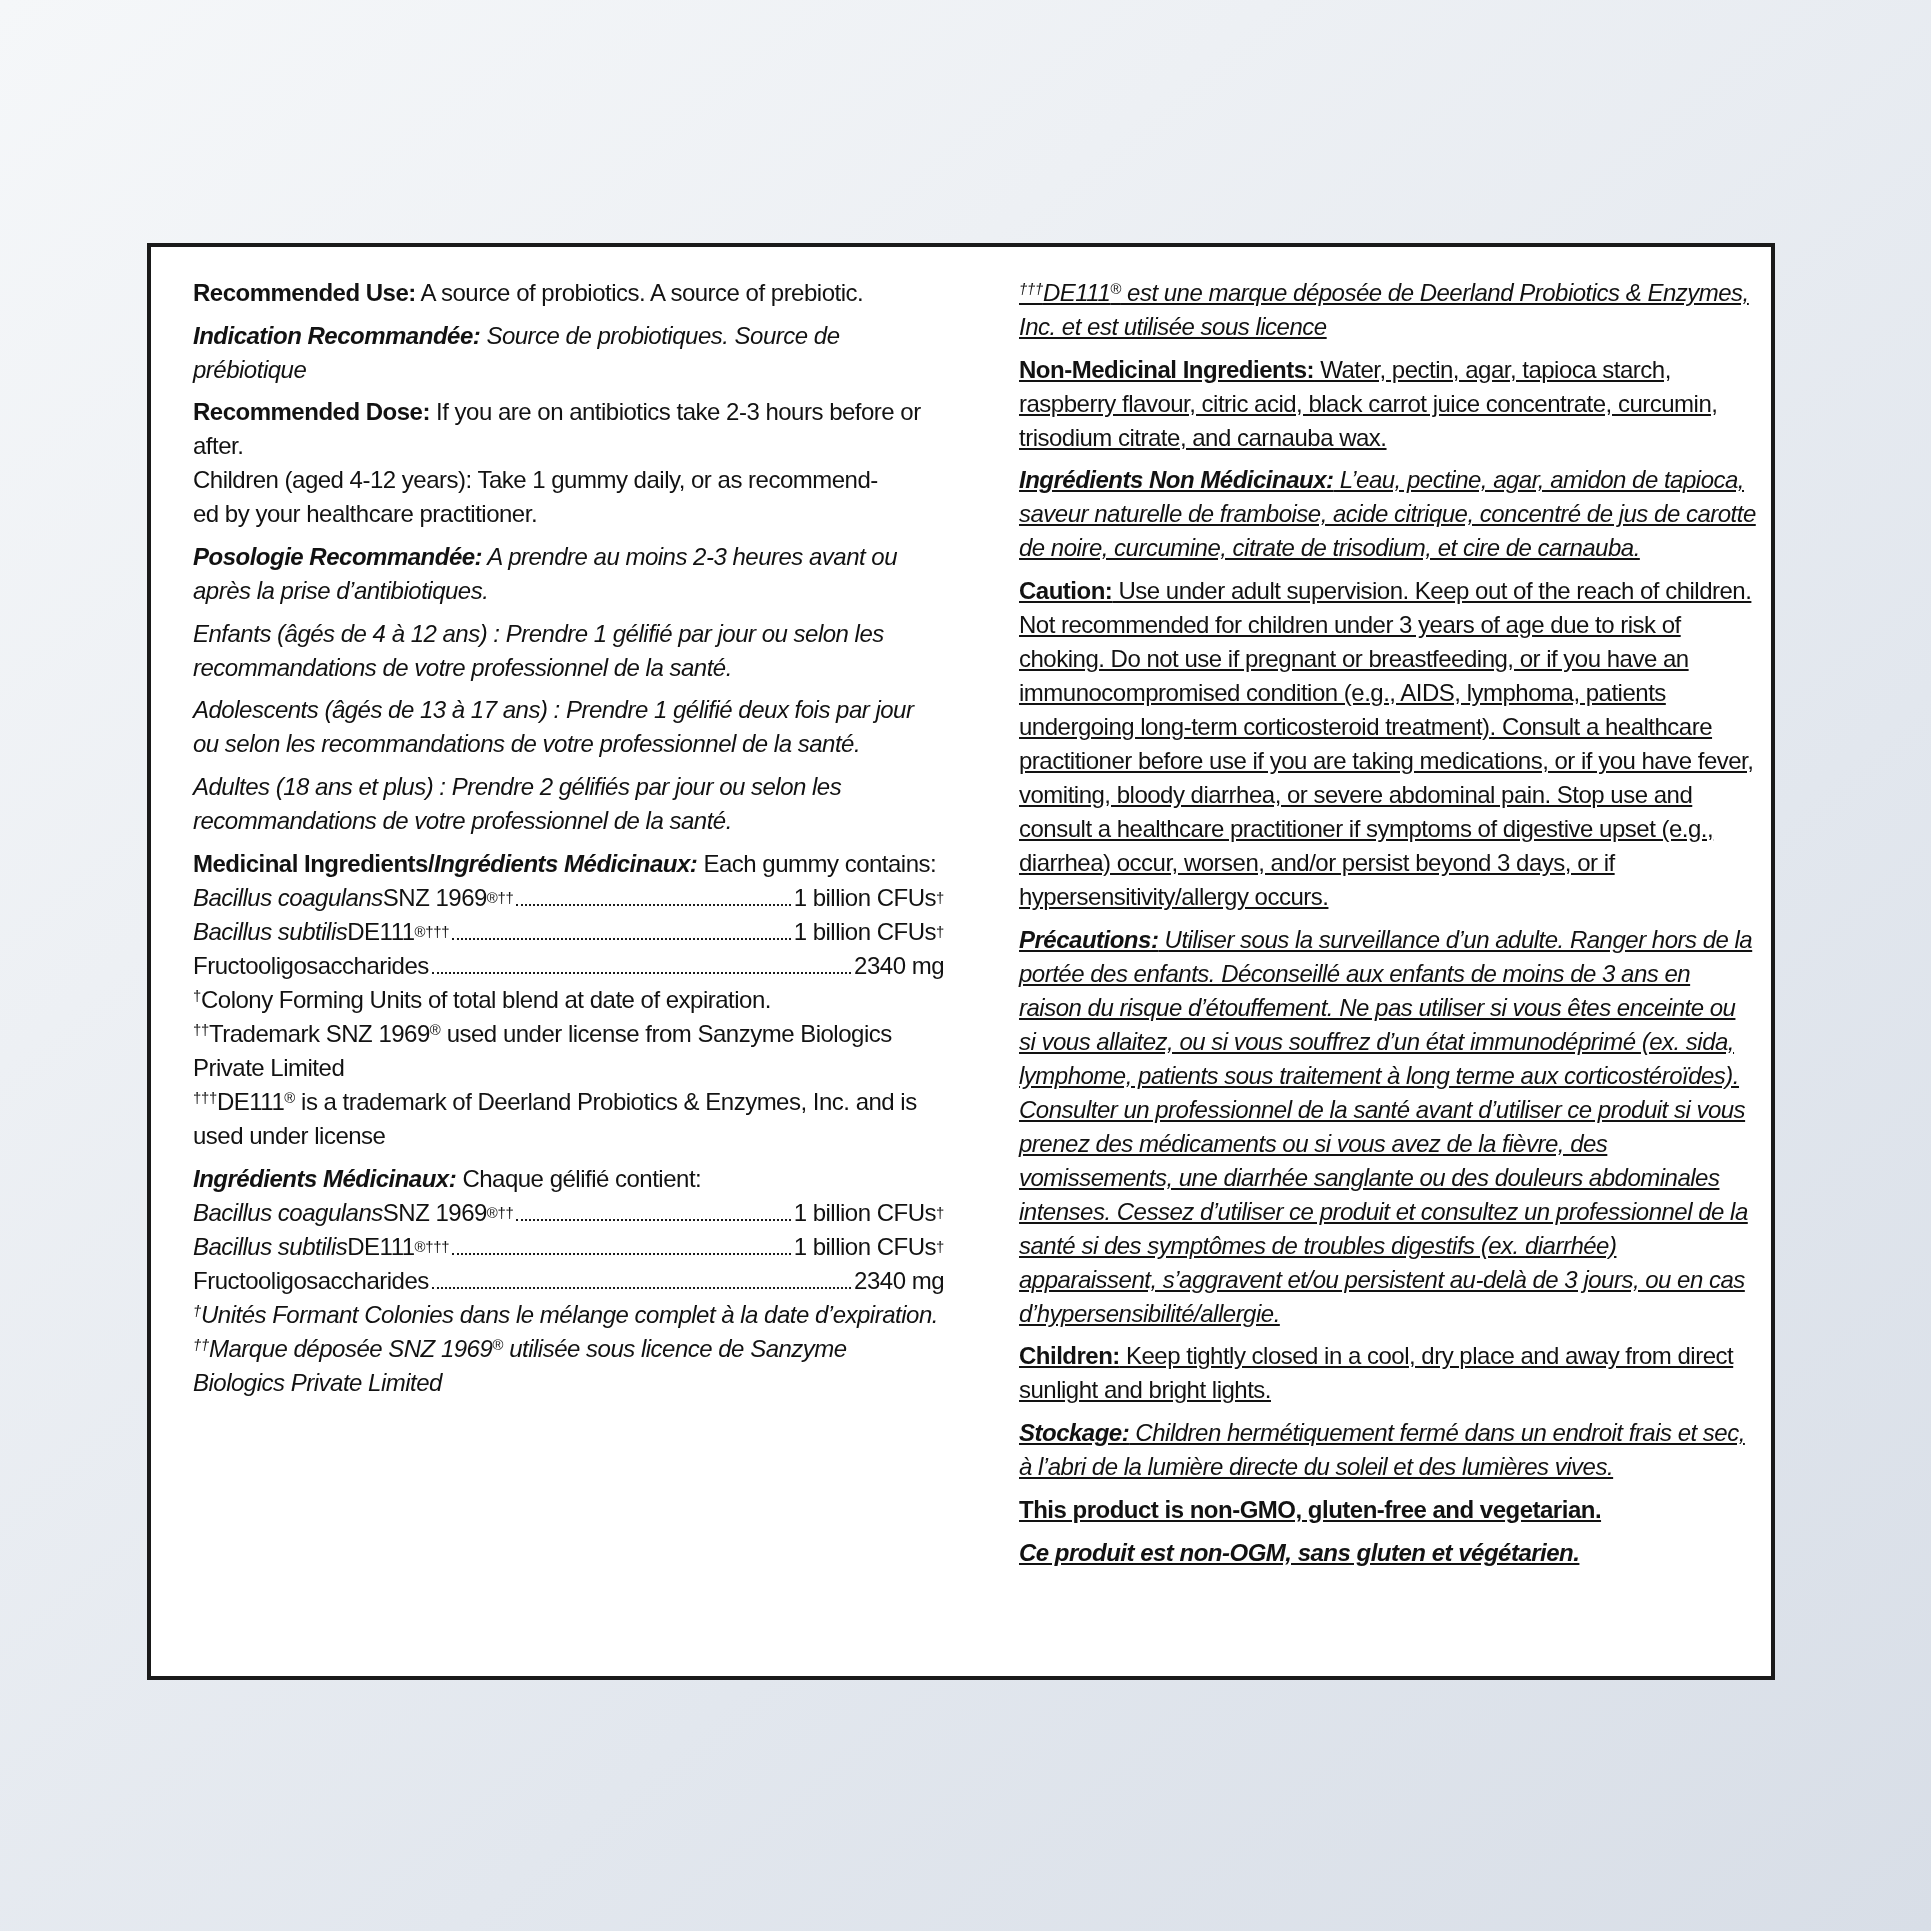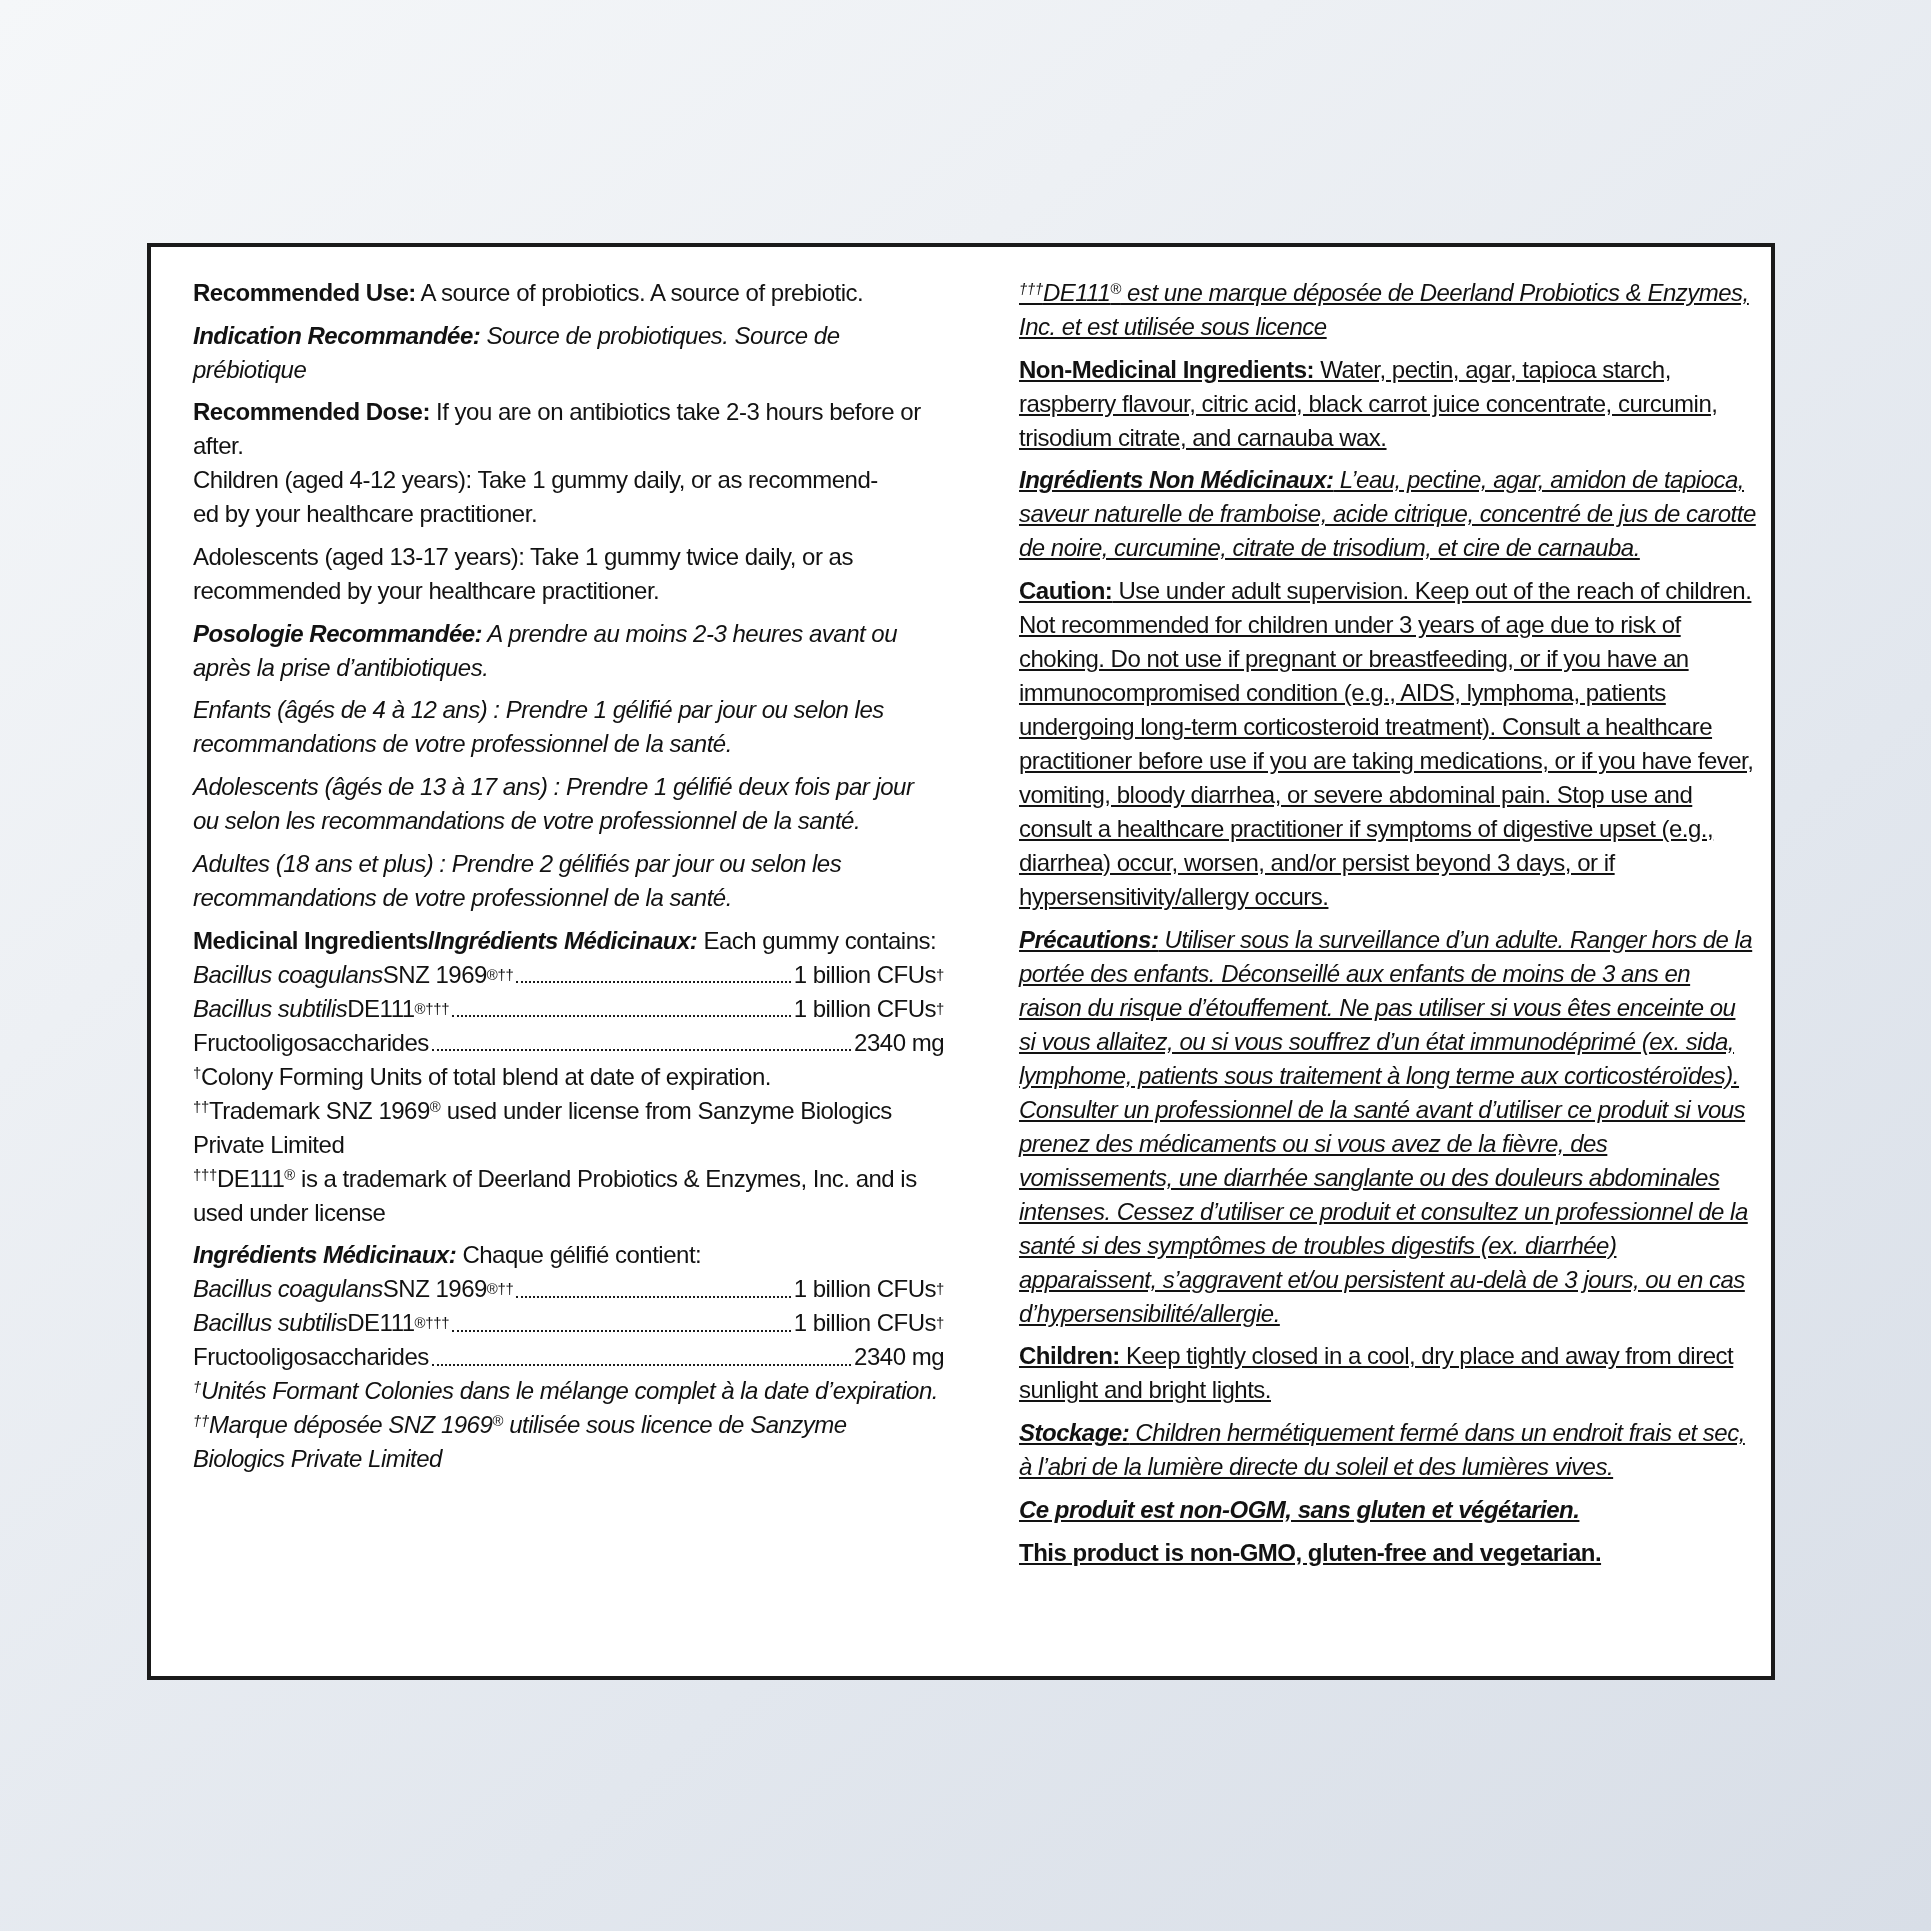--- a/index.html
+++ b/index.html
@@ -44,21 +44,20 @@
     <div class="col-left">
 
       <p class="p"><span class="b">Recommended Use:</span><span> A source of probiotics. A source of prebiotic.</span></p>
 
       <p class="p i"><span class="bi">Indication Recommandée:</span><span> Source de probiotiques. Source de prébiotique</span></p>
 
       <p class="p"><span class="b">Recommended Dose:</span><span> If you are on antibiotics take 2-3 hours before or after.
 Children (aged 4-12 years): Take 1 gummy daily, or as recommend-
 ed by your healthcare practitioner.</span></p>
 
-      <p class="p"><span>Adolescents (aged 13-17 years): Take 1 gummy twice daily, or as recommended by your healthcare practitioner.</span></p>
 
 
       <p class="p i"><span class="bi">Posologie Recommandée:</span><span> A prendre au moins 2-3 heures avant ou après la prise d’antibiotiques.</span></p>
 
       <p class="p i"><span>Enfants (âgés de 4 à 12 ans) : Prendre 1 gélifié par jour ou selon les recommandations de votre professionnel de la santé.</span></p>
 
       <p class="p i"><span>Adolescents (âgés de 13 à 17 ans) : Prendre 1 gélifié deux fois par jour ou selon les recommandations de votre professionnel de la santé.</span></p>
 
       <p class="p i"><span>Adultes (18 ans et plus) : Prendre 2 gélifiés par jour ou selon les recommandations de votre professionnel de la santé.</span></p>
 
@@ -136,20 +135,20 @@
       <p class="p i"><span class="bi">Ingrédients Non Médicinaux:</span><span> L’eau, pectine, agar, amidon de tapioca, saveur naturelle de framboise, acide citrique, concentré de jus de carotte de noire, curcumine, citrate de trisodium, et cire de carnauba.</span></p>
 
       <p class="p"><span class="b">Caution:</span><span> Use under adult supervision. Keep out of the reach of children. Not recommended for children under 3 years of age due to risk of choking. Do not use if pregnant or breastfeeding, or if you have an immunocompromised condition (e.g., AIDS, lymphoma, patients undergoing long-term corticosteroid treatment). Consult a healthcare practitioner before use if you are taking medications, or if you have fever, vomiting, bloody diarrhea, or severe abdominal pain. Stop use and consult a healthcare practitioner if symptoms of digestive upset (e.g., diarrhea) occur, worsen, and/or persist beyond 3 days, or if hypersensitivity/allergy occurs.</span></p>
 
       <p class="p i"><span class="bi">Précautions:</span><span> Utiliser sous la surveillance d’un adulte. Ranger hors de la portée des enfants. Déconseillé aux enfants de moins de 3 ans en raison du risque d’étouffement. Ne pas utiliser si vous êtes enceinte ou si vous allaitez, ou si vous souffrez d’un état immunodéprimé (ex. sida, lymphome, patients sous traitement à long terme aux corticostéroïdes). Consulter un professionnel de la santé avant d’utiliser ce produit si vous prenez des médicaments ou si vous avez de la fièvre, des vomissements, une diarrhée sanglante ou des douleurs abdominales intenses. Cessez d’utiliser ce produit et consultez un professionnel de la santé si des symptômes de troubles digestifs (ex. diarrhée) apparaissent, s’aggravent et/ou persistent au-delà de 3 jours, ou en cas d’hypersensibilité/allergie.</span></p>
 
       <p class="p"><span class="b">Children:</span><span> Keep tightly closed in a cool, dry place and away from direct sunlight and bright lights.</span></p>
 
       <p class="p i"><span class="bi">Stockage:</span><span> Children hermétiquement fermé dans un endroit frais et sec, à l’abri de la lumière directe du soleil et des lumières vives.</span></p>
 
+      <p class="p b"><span>This product is non-GMO, gluten-free and vegetarian.</span></p>
+
       <p class="p bi"><span>Ce produit est non-OGM, sans gluten et végétarien.</span></p>
-
-      <p class="p b"><span>This product is non-GMO, gluten-free and vegetarian.</span></p>
 
     </div>
   </div>
 </div>
 
 
 </body></html>

